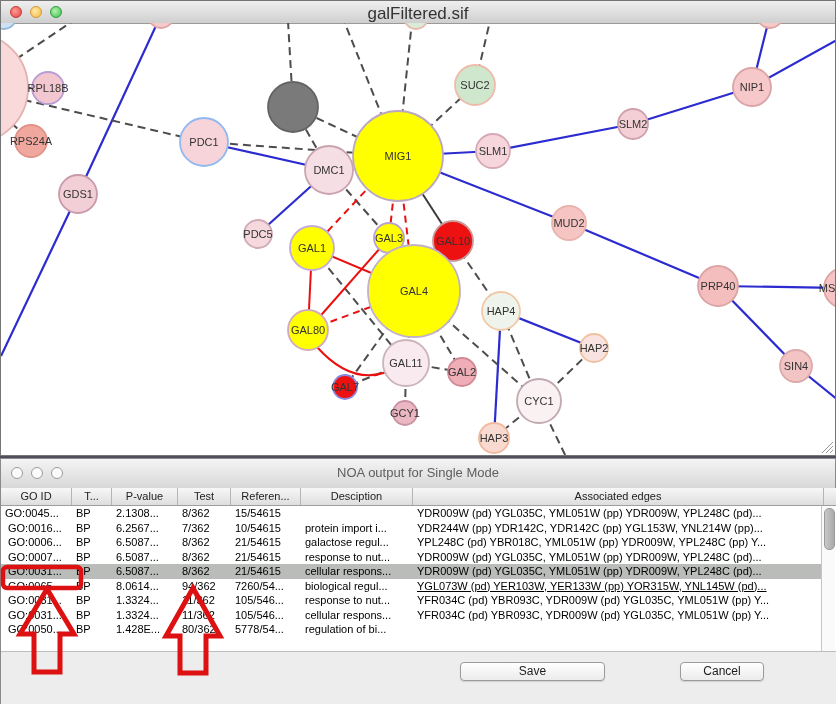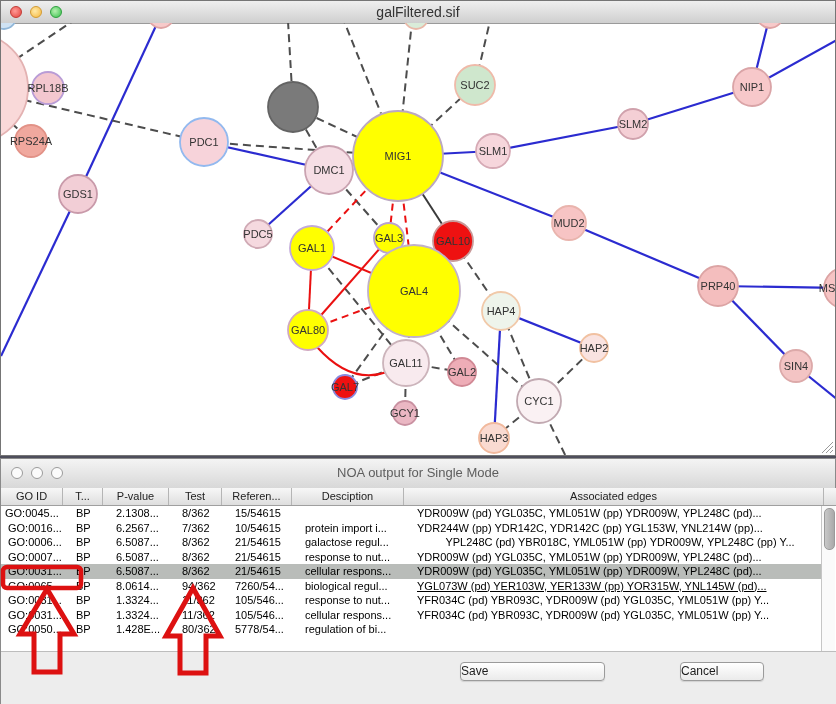--- a/index.html
+++ b/index.html
@@ -4,21 +4,21 @@
 <style>
   html,body{margin:0;padding:0}
   body{width:836px;height:704px;position:relative;overflow:hidden;
        font-family:"Liberation Sans",sans-serif;background:#e8e8e8;}
   .window{position:absolute;box-sizing:border-box;}
   
   #net-win{left:0;top:0;width:836px;height:456px;background:#ffffff;border:1px solid #757575;}
   .titlebar{position:absolute;left:0;top:0;right:0;height:22px;
     background:linear-gradient(#efefef,#cfcfcf);border-bottom:1px solid #9a9a9a;}
   .titlebar .title{position:absolute;left:0;right:0;top:3px;text-align:center;
-    font-size:14px;color:#333;}
+    font-size:17px;color:#333;}
   .tl{position:absolute;top:5px;width:12px;height:12px;border-radius:50%;box-sizing:border-box;}
   .tl.red{background:radial-gradient(circle at 4px 4px,#ff9a96,#e3423c);border:1px solid #c23b36;}
   .tl.yel{background:radial-gradient(circle at 4px 4px,#ffe9a8,#f5b73d);border:1px solid #d29b33;}
   .tl.grn{background:radial-gradient(circle at 4px 4px,#b6f0b0,#35c04a);border:1px solid #2da03e;}
   .tl.hollow{background:#fbfbfb;border:1px solid #9b9b9b;top:8px;}
   #net-canvas{position:absolute;left:0;top:22px;width:834px;height:432px;}
   svg text{font-family:"Liberation Sans",sans-serif;font-size:11px;fill:#333;}
   
   #win-gap{position:absolute;left:0;top:456px;width:836px;height:2px;background:#4e4e5c;}
   
@@ -37,21 +37,21 @@
   .tcell{height:14.5px;box-sizing:border-box;padding-left:4px;font-size:11px;color:#000;
     line-height:14.5px;white-space:nowrap;overflow:hidden;flex:0 0 auto;}
   #scrollbar{position:absolute;right:0;top:47px;width:14px;height:145px;background:#fafafa;
     border-left:1px solid #c6c6c6;box-sizing:border-box;}
   #scroll-thumb{position:absolute;left:1.5px;top:2px;width:9px;height:40px;border-radius:5px;
     background:linear-gradient(90deg,#c8c8c8,#a9a9a9);border:1px solid #9a9a9a;}
   #noa-footer{position:absolute;left:0;top:192px;width:836px;height:54px;
     background:#ededed;border-top:1px solid #bdbdbd;}
   .macbtn{position:absolute;top:10px;height:19px;box-sizing:border-box;border:1px solid #9b9b9b;
     border-radius:4px;background:linear-gradient(#ffffff,#ebebeb);
-    font-size:12px;color:#1c1c1c;line-height:17px;
+    font-size:12px;color:#1c1c1c;text-align:center;line-height:17px;
     box-shadow:0 1px 1px rgba(0,0,0,.12);}
   #save-btn{left:459px;width:145px;}
   #cancel-btn{left:679px;width:84px;}
   
   #annot{position:absolute;left:0;top:0;width:836px;height:704px;pointer-events:none;z-index:50;}
 </style>
 </head>
 <body>
 
 <div class="window" id="net-win">
@@ -184,21 +184,21 @@
 <div id="win-gap"></div>
 
 <div class="window" id="noa-win">
   <div id="noa-title" class="titlebar" style="height:29px">
     <div class="tl hollow" style="left:10px"></div>
     <div class="tl hollow" style="left:30px"></div>
     <div class="tl hollow" style="left:50px"></div>
     <div class="title">NOA output for Single Mode</div>
   </div>
   <div id="tbl-header">
-      <div class="hcell" style="width: 62px;">GO ID</div>
+      <div class="hcell" style="width: 71px;">GO ID</div>
       <div class="hcell" style="width: 40px;">T...</div>
       <div class="hcell" style="width: 66px;">P-value</div>
       <div class="hcell" style="width: 53px;">Test</div>
       <div class="hcell" style="width: 70px;">Referen...</div>
       <div class="hcell" style="width: 112px;">Desciption</div>
       <div class="hcell" style="flex: 1 1 auto;">Associated edges</div>
       <div class="hcell" style="width: 13px; border-right: none;"></div>
     </div>
   <div id="tbl-body">
       <div class="trow">
@@ -219,21 +219,21 @@
         <div class="tcell" style="width: 112px;">protein import i...</div>
         <div class="tcell" style="width: 410px;">YDR244W (pp) YDR142C, YDR142C (pp) YGL153W, YNL214W (pp)...</div>
       </div>
       <div class="trow">
         <div class="tcell" style="width: 71px; padding-left: 7px;">GO:0006...</div>
         <div class="tcell" style="width: 40px;">BP</div>
         <div class="tcell" style="width: 66px;">6.5087...</div>
         <div class="tcell" style="width: 53px;">8/362</div>
         <div class="tcell" style="width: 70px;">21/54615</div>
         <div class="tcell" style="width: 112px;">galactose regul...</div>
-        <div class="tcell" style="width: 410px; text-align: center;">YPL248C (pd) YBR018C, YML051W (pp) YDR009W, YPL248C (pp) Y...</div>
+        <div class="tcell" style="width: 410px;">YPL248C (pd) YBR018C, YML051W (pp) YDR009W, YPL248C (pp) Y...</div>
       </div>
       <div class="trow">
         <div class="tcell" style="width: 71px; padding-left: 7px;">GO:0007...</div>
         <div class="tcell" style="width: 40px;">BP</div>
         <div class="tcell" style="width: 66px;">6.5087...</div>
         <div class="tcell" style="width: 53px;">8/362</div>
         <div class="tcell" style="width: 70px;">21/54615</div>
         <div class="tcell" style="width: 112px;">response to nut...</div>
         <div class="tcell" style="width: 410px;">YDR009W (pd) YGL035C, YML051W (pp) YDR009W, YPL248C (pd)...</div>
       </div>

